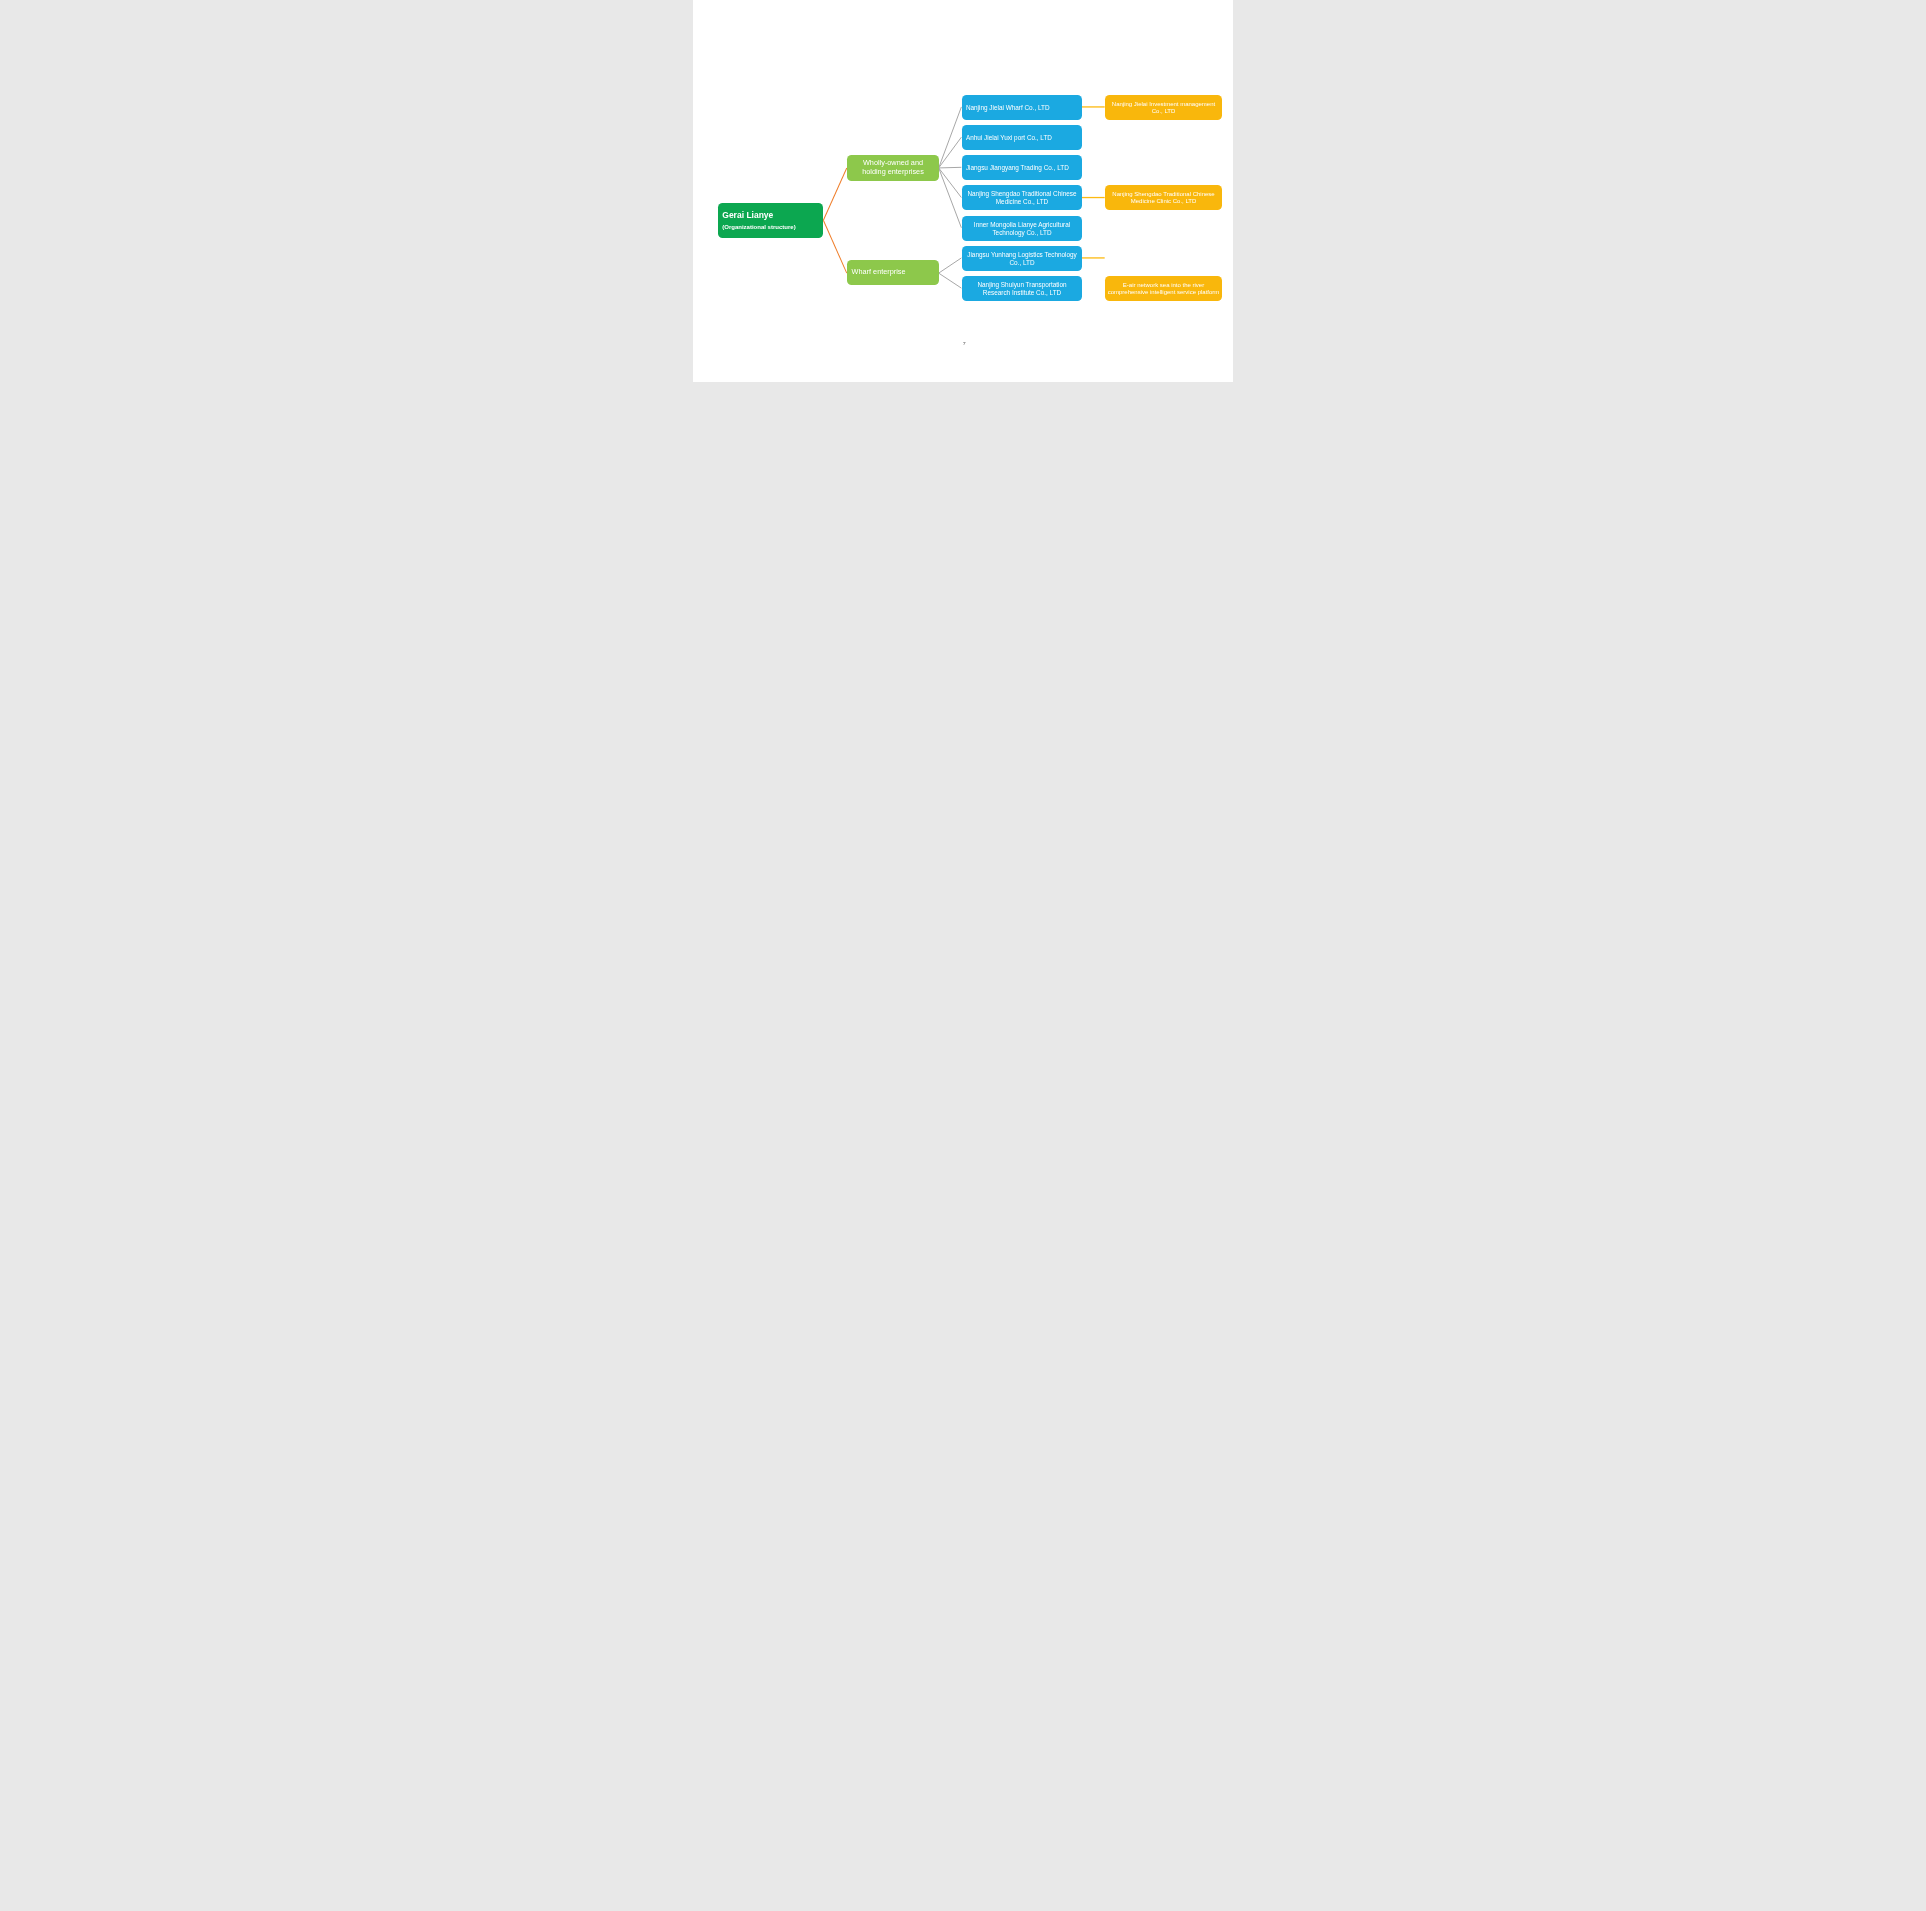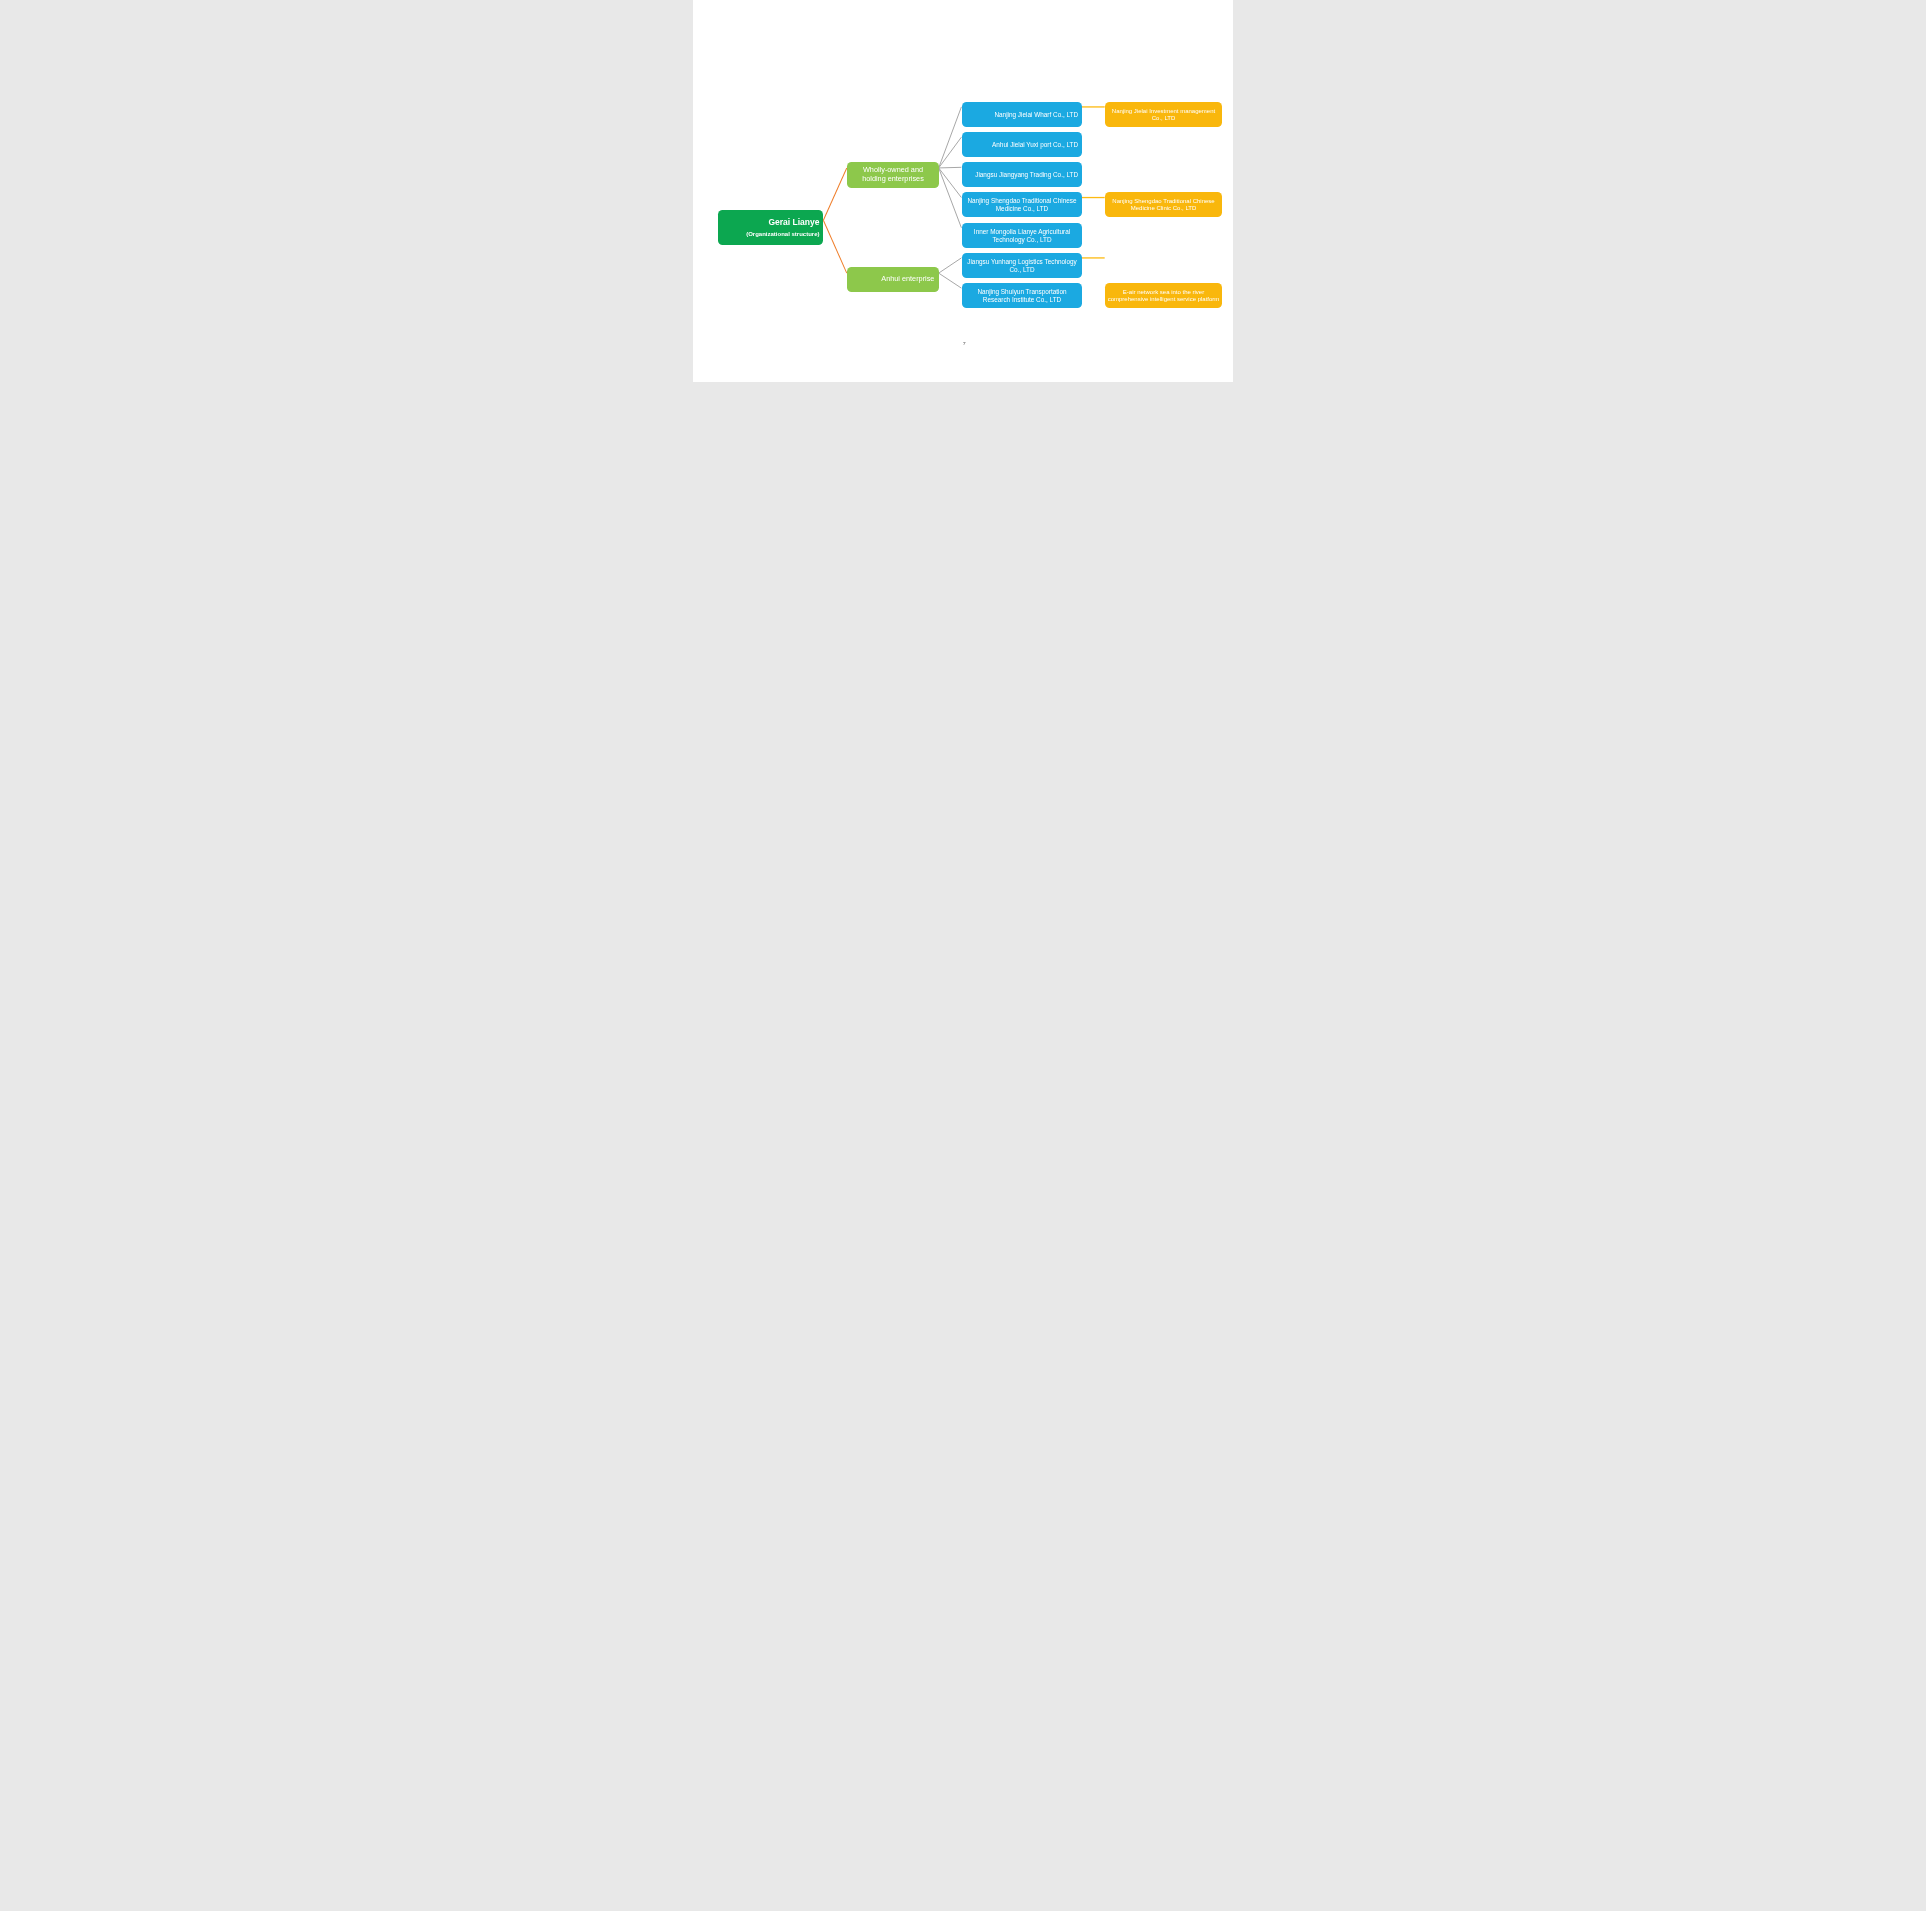--- a/index.html
+++ b/index.html
@@ -20,28 +20,27 @@
     pointer-events: none;
   }
   .root-line       { stroke: var(--root-connector);       stroke-width: 2.6; fill: none; }
   .branch-line     { stroke: var(--branch-connector);     stroke-width: 2.4; fill: none; }
   .subsidiary-line { stroke: var(--subsidiary-connector); stroke-width: 3.4; fill: none; }
 
   .node {
     position: absolute;
     display: flex;
     flex-direction: column;
-    align-items: flex-end;
+    align-items: flex-start;
     justify-content: center;
     text-align: center;
     color: var(--box-text, #fff);
     border-radius: 4.6px;
     box-sizing: border-box;
     line-height: 1.18;
-    margin-top: 7px;
   }
   .root-node {
     left: 25.4px; top: 203px; width: 105px; height: 35px;
     background: var(--root-box);
     justify-content: space-evenly;
     padding: 2.3px 3.9px;
   }
   .root-title    { font-size: 8.5px; font-weight: bold; }
   .root-subtitle { font-size: 6px; font-weight: bold; }
   .branch-node {
@@ -107,21 +106,21 @@
 
   <div class="node root-node">
     <div class="root-title">Gerai Lianye</div>
     <div class="root-subtitle">(Organizational structure)</div>
   </div>
 
   <div class="node branch-node branch-0">
     <span>Wholly-owned and holding enterprises</span>
   </div>
   <div class="node branch-node branch-1">
-    <span>Anhui enterprise</span>
+    <span>Wharf enterprise</span>
   </div>
 
   <div class="node company-node company-0">
     <span>Nanjing Jielai Wharf Co., LTD</span>
   </div>
   <div class="node company-node company-1">
     <span>Anhui Jielai Yuxi port Co., LTD</span>
   </div>
   <div class="node company-node company-2">
     <span>Jiangsu Jiangyang Trading Co., LTD</span>

